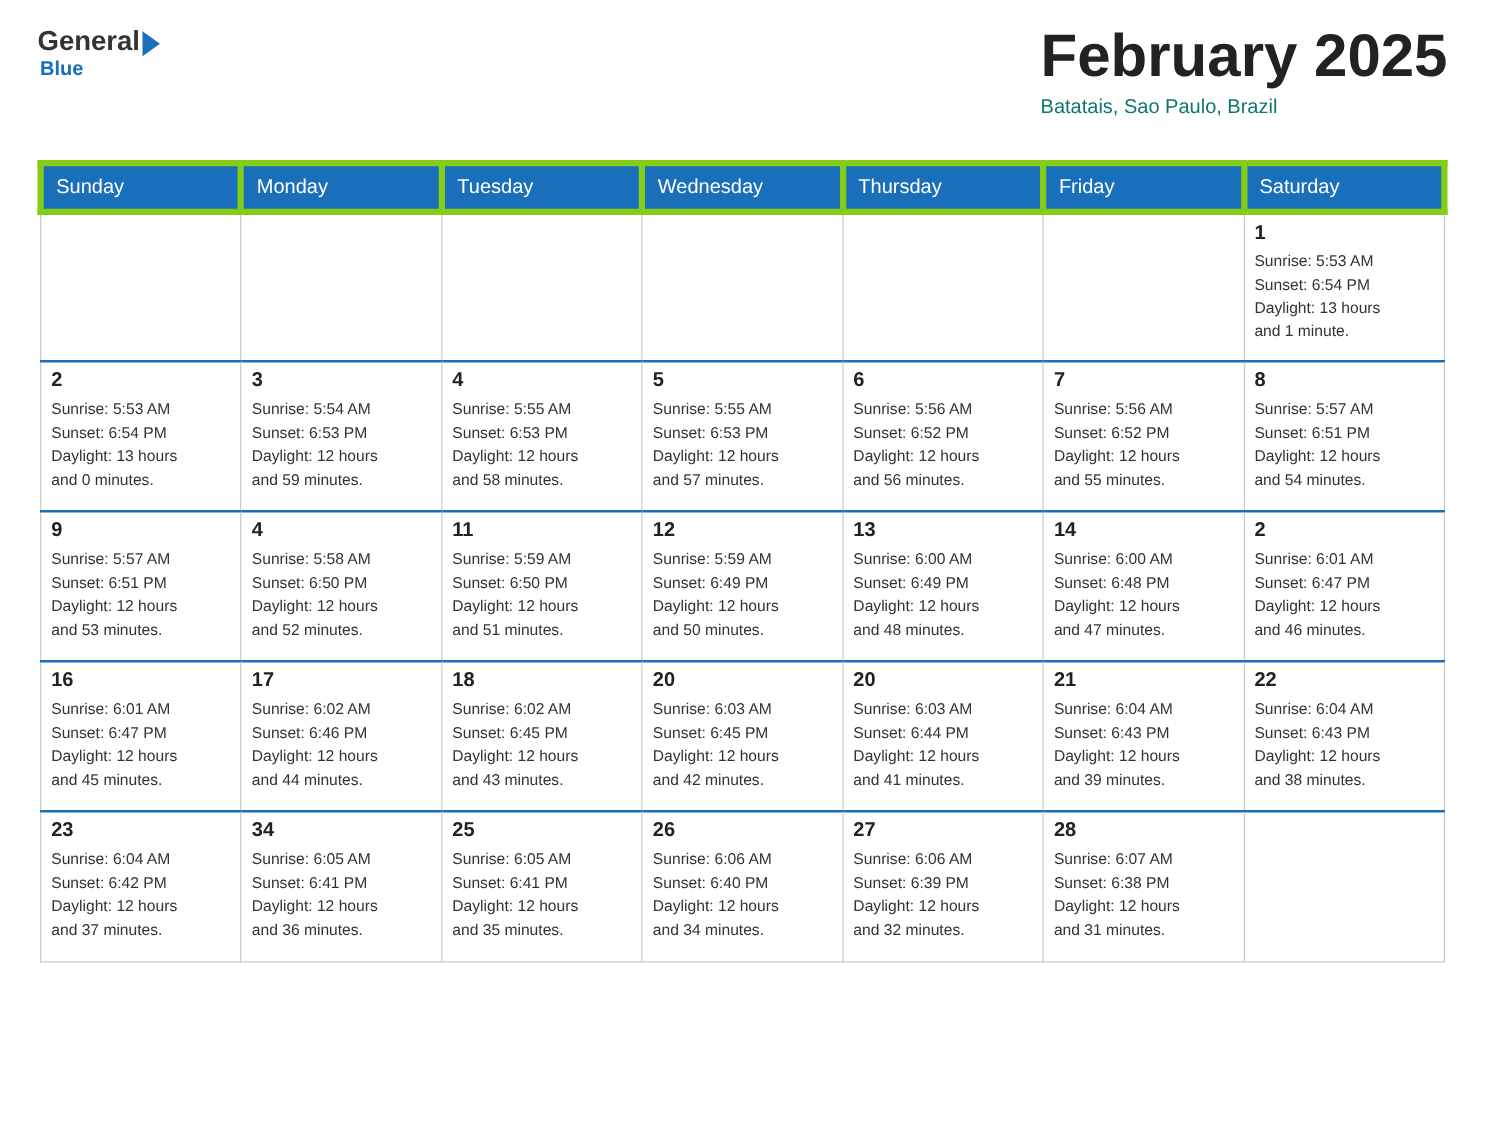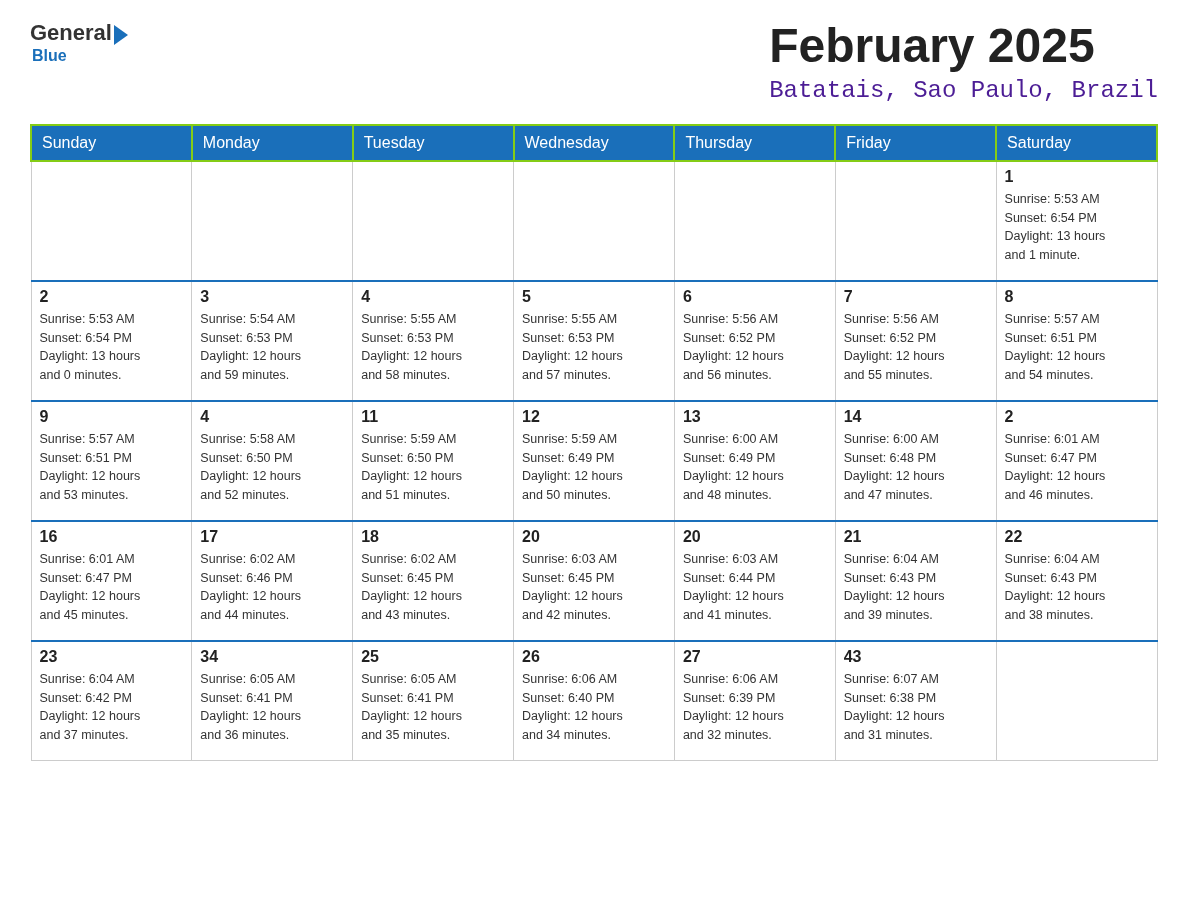--- a/index.html
+++ b/index.html
@@ -7,21 +7,21 @@
       font-family: Arial, Helvetica, sans-serif;
       background: #fff;
       padding: 20px 30px;
       width: 1188px;
       min-height: 918px;
     }
     .header {
       display: flex;
       justify-content: space-between;
       align-items: flex-start;
-      margin-bottom: 20px;
+      margin-bottom: 33px;
     }
     .logo {
       display: flex;
       align-items: center;
       gap: 0;
     }
     .logo-arrow {
       width: 0;
       height: 0;
       border-left: 14px solid #1a6fba;
@@ -52,38 +52,37 @@
     }
     .title-block {
     }
     .month-title {
       font-size: 48px;
       font-weight: bold;
       color: #222;
       line-height: 1.1;
     }
     .location {
-      font-size: 24px;
-      color: #4c1d95;
+      font-size: 16px;
+      color: #0f766e;
       margin-top: 4px;
-      font-family: Liberation Mono, monospace;
     }
     .calendar {
       width: 100%;
       border-collapse: collapse;
       border: 1px solid #aaa;
     }
     .calendar th {
       background-color: #1a6fba;
       color: #fff;
       font-size: 16px;
       font-weight: normal;
       padding: 8px 10px;
       text-align: left;
-      border: 2px solid #84cc16;
+      border: 5px solid #84cc16;
     }
     .calendar td {
       width: calc(100% / 7);
       vertical-align: top;
       padding: 6px 8px;
       border: 1px solid #ccc;
       font-size: 13px;
       color: #333;
       height: 120px;
       background: #fff;
@@ -340,21 +339,21 @@
 and 34 minutes.</div>
         </td>
         <td>
           <span class="day-number">27</span>
           <div class="day-info" style="white-space: pre-line;">Sunrise: 6:06 AM
 Sunset: 6:39 PM
 Daylight: 12 hours
 and 32 minutes.</div>
         </td>
         <td>
-          <span class="day-number">43</span>
+          <span class="day-number">28</span>
           <div class="day-info" style="white-space: pre-line;">Sunrise: 6:07 AM
 Sunset: 6:38 PM
 Daylight: 12 hours
 and 31 minutes.</div>
         </td>
         <td class="empty-cell"></td>
       </tr>
     </tbody>
 </table>
 

